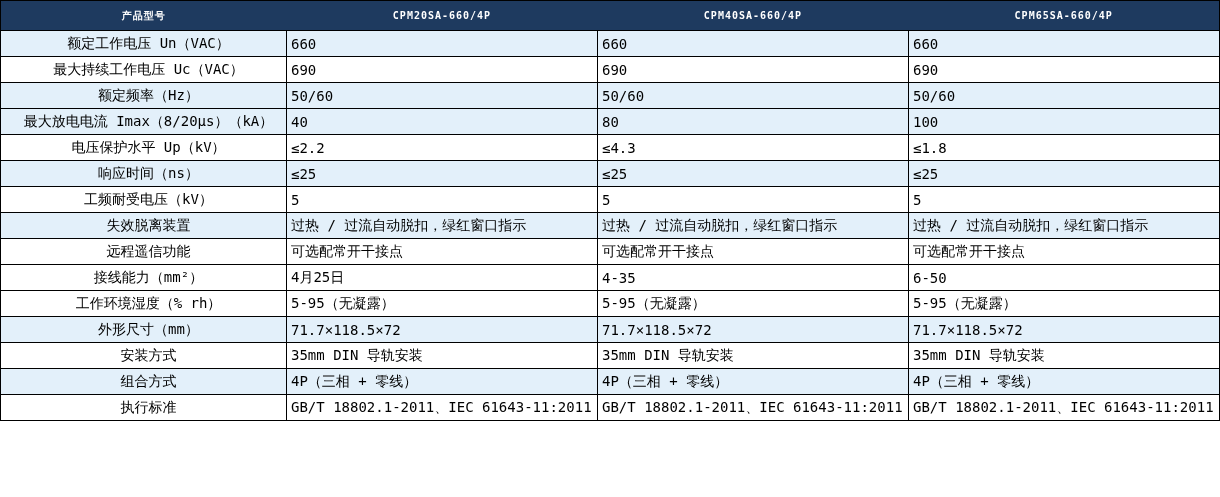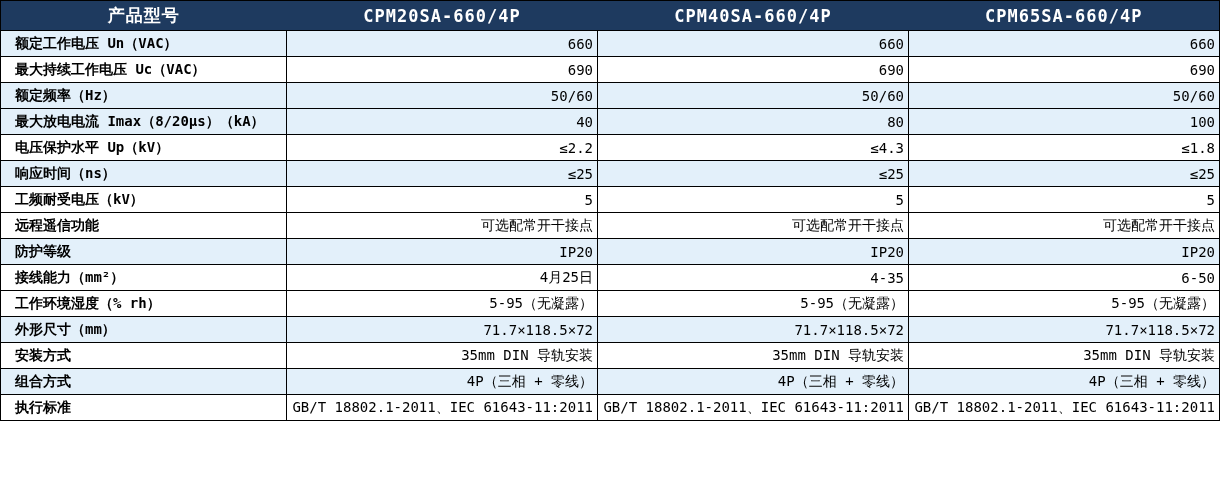--- a/index.html
+++ b/index.html
@@ -20,39 +20,39 @@
     border-collapse:collapse;
     table-layout:fixed;
     border:1px solid var(--grid);
   }
   col.c-label{width:286px;}
   col.c-val{width:311px;}
   thead th{
     background:var(--header-bg);
     color:var(--header-text);
     font-weight:bold;
-    font-size:17px;
+    font-size:10px;
     height:30px;
     text-align:center;
     letter-spacing:1px;
     border:none;
     padding:0;
   }
   tbody td{
     border:1px solid var(--grid);
     height:26px;
     font-size:14px;
     padding:0 4px;
     white-space:nowrap;
     overflow:hidden;
   }
   tbody tr{background:var(--row-plain);}
   tbody tr.alt{background:var(--row-alt);}
-  td.label{text-align:left;padding-left:14px;font-weight:bold;}
-  td.val{text-align:right;}
+  td.label{text-align:center;padding-left:14px;}
+  td.val{text-align:left;}
 </style>
 </head>
 <body>
 
 <table class="spec">
   <colgroup>
     <col class="c-label">
     <col class="c-val">
     <col class="c-val">
     <col class="c-val">
@@ -101,31 +101,31 @@
         <td class="val">≤25</td>
         <td class="val">≤25</td>
         <td class="val">≤25</td>
       </tr>
       <tr>
         <td class="label">工频耐受电压（kV）</td>
         <td class="val">5</td>
         <td class="val">5</td>
         <td class="val">5</td>
       </tr>
+      <tr class="alt">
+        <td class="label">失效脱离装置</td>
+        <td class="val">过热 / 过流自动脱扣，绿红窗口指示</td>
+        <td class="val">过热 / 过流自动脱扣，绿红窗口指示</td>
+        <td class="val">过热 / 过流自动脱扣，绿红窗口指示</td>
+      </tr>
       <tr>
         <td class="label">远程遥信功能</td>
         <td class="val">可选配常开干接点</td>
         <td class="val">可选配常开干接点</td>
         <td class="val">可选配常开干接点</td>
-      </tr>
-      <tr class="alt">
-        <td class="label">防护等级</td>
-        <td class="val">IP20</td>
-        <td class="val">IP20</td>
-        <td class="val">IP20</td>
       </tr>
       <tr>
         <td class="label">接线能力（mm²）</td>
         <td class="val">4月25日</td>
         <td class="val">4-35</td>
         <td class="val">6-50</td>
       </tr>
       <tr>
         <td class="label">工作环境湿度（% rh）</td>
         <td class="val">5-95（无凝露）</td>

